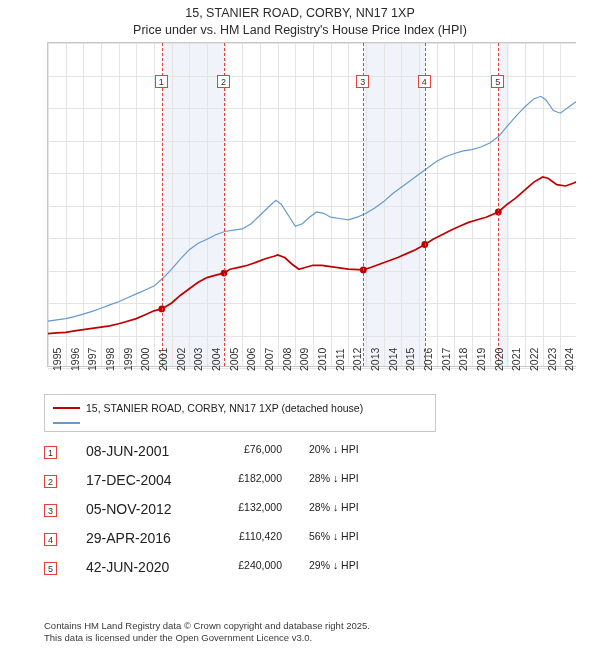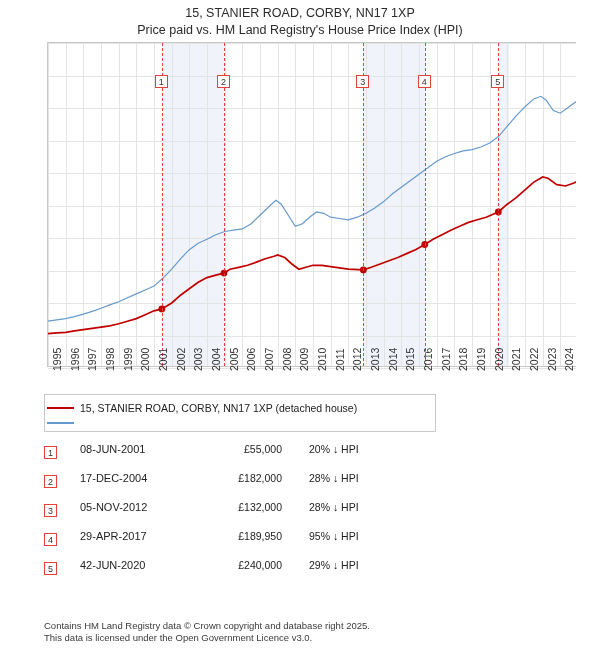--- a/index.html
+++ b/index.html
@@ -38,52 +38,52 @@
   .xlab{
     position:absolute;font-size:10.5px;color:#333;
     transform:rotate(-90deg);transform-origin:left top;white-space:nowrap;
   }
   svg.series{position:absolute;left:0;top:0;width:530px;height:325px;overflow:visible;}
 
   
   #legend{
     position:absolute;left:44px;top:394px;width:392px;height:38px;
     border:1px solid #c9c9c9;background:#fff;box-sizing:border-box;
-    padding:5px 2px;
+    padding:5px 8px;
   }
   .lrow{display:flex;align-items:center;height:14px;margin-top:1px;}
   .lline{width:27px;height:0;border-top-width:2px;border-top-style:solid;margin-right:6px;}
   .ltxt{font-size:10.5px;color:#222;}
 
   
   #table{position:absolute;left:44px;top:443px;width:430px;}
   .trow{position:relative;height:29px;}
   .num{
     position:absolute;left:0;top:3px;width:13px;height:13px;
     border:1px solid #e2423a;background:#fff;font-size:9px;line-height:13px;
     text-align:center;color:#333;box-sizing:border-box;
   }
-  .date{position:absolute;left:36px;top:0;font-size:11px;color:#222;}
+  .date{position:absolute;left:42px;top:0;font-size:14px;color:#222;}
   .price{position:absolute;left:176px;top:0;width:62px;text-align:right;font-size:10.5px;color:#222;}
   .hpi{position:absolute;left:265px;top:0;font-size:10.5px;color:#222;}
 
   
   #footer{
     position:absolute;left:44px;top:620px;width:540px;
     font-size:9.5px;color:#3a3a3a;line-height:11.5px;
   }
 </style>
 </head>
 <body>
 
 <div id="wrap">
 
   <div class="title">
     <span>15, STANIER ROAD, CORBY, NN17 1XP</span>
-    <span class="l2">Price paid vs. HM Land Registry's House Price Index (HPI)</span>
+    <span class="l2">Price under vs. HM Land Registry's House Price Index (HPI)</span>
   </div>
 
   <div id="plot">
       <div class="band" style="left: 113.773px; width: 62.1867px;"></div>
       <div class="band" style="left: 315.35px; width: 61.48px;"></div>
       <div class="band" style="left: 450.323px; width: 10.7767px;"></div>
       <div class="gridh" style="top: 325px;"></div>
       <div class="gridh" style="top: 293px;"></div>
       <div class="gridh" style="top: 260px;"></div>
       <div class="gridh" style="top: 228px;"></div>
@@ -148,40 +148,40 @@
     </div>
     <div class="lrow">
       <span class="lline" style="border-top-color:#6699cc"></span>
     </div>
   </div>
 
   <div id="table">
       <div class="trow">
         <span class="num">1</span>
         <span class="date">08-JUN-2001</span>
-        <span class="price">£55,000</span>
+        <span class="price">£76,000</span>
         <span class="hpi">20% ↓ HPI</span>
       </div>
       <div class="trow">
         <span class="num">2</span>
         <span class="date">17-DEC-2004</span>
         <span class="price">£182,000</span>
         <span class="hpi">28% ↓ HPI</span>
       </div>
       <div class="trow">
         <span class="num">3</span>
         <span class="date">05-NOV-2012</span>
         <span class="price">£132,000</span>
         <span class="hpi">28% ↓ HPI</span>
       </div>
       <div class="trow">
         <span class="num">4</span>
-        <span class="date">29-APR-2017</span>
-        <span class="price">£189,950</span>
-        <span class="hpi">95% ↓ HPI</span>
+        <span class="date">29-APR-2016</span>
+        <span class="price">£110,420</span>
+        <span class="hpi">56% ↓ HPI</span>
       </div>
       <div class="trow">
         <span class="num">5</span>
         <span class="date">42-JUN-2020</span>
         <span class="price">£240,000</span>
         <span class="hpi">29% ↓ HPI</span>
       </div>
     </div>
 
   <div id="footer">

